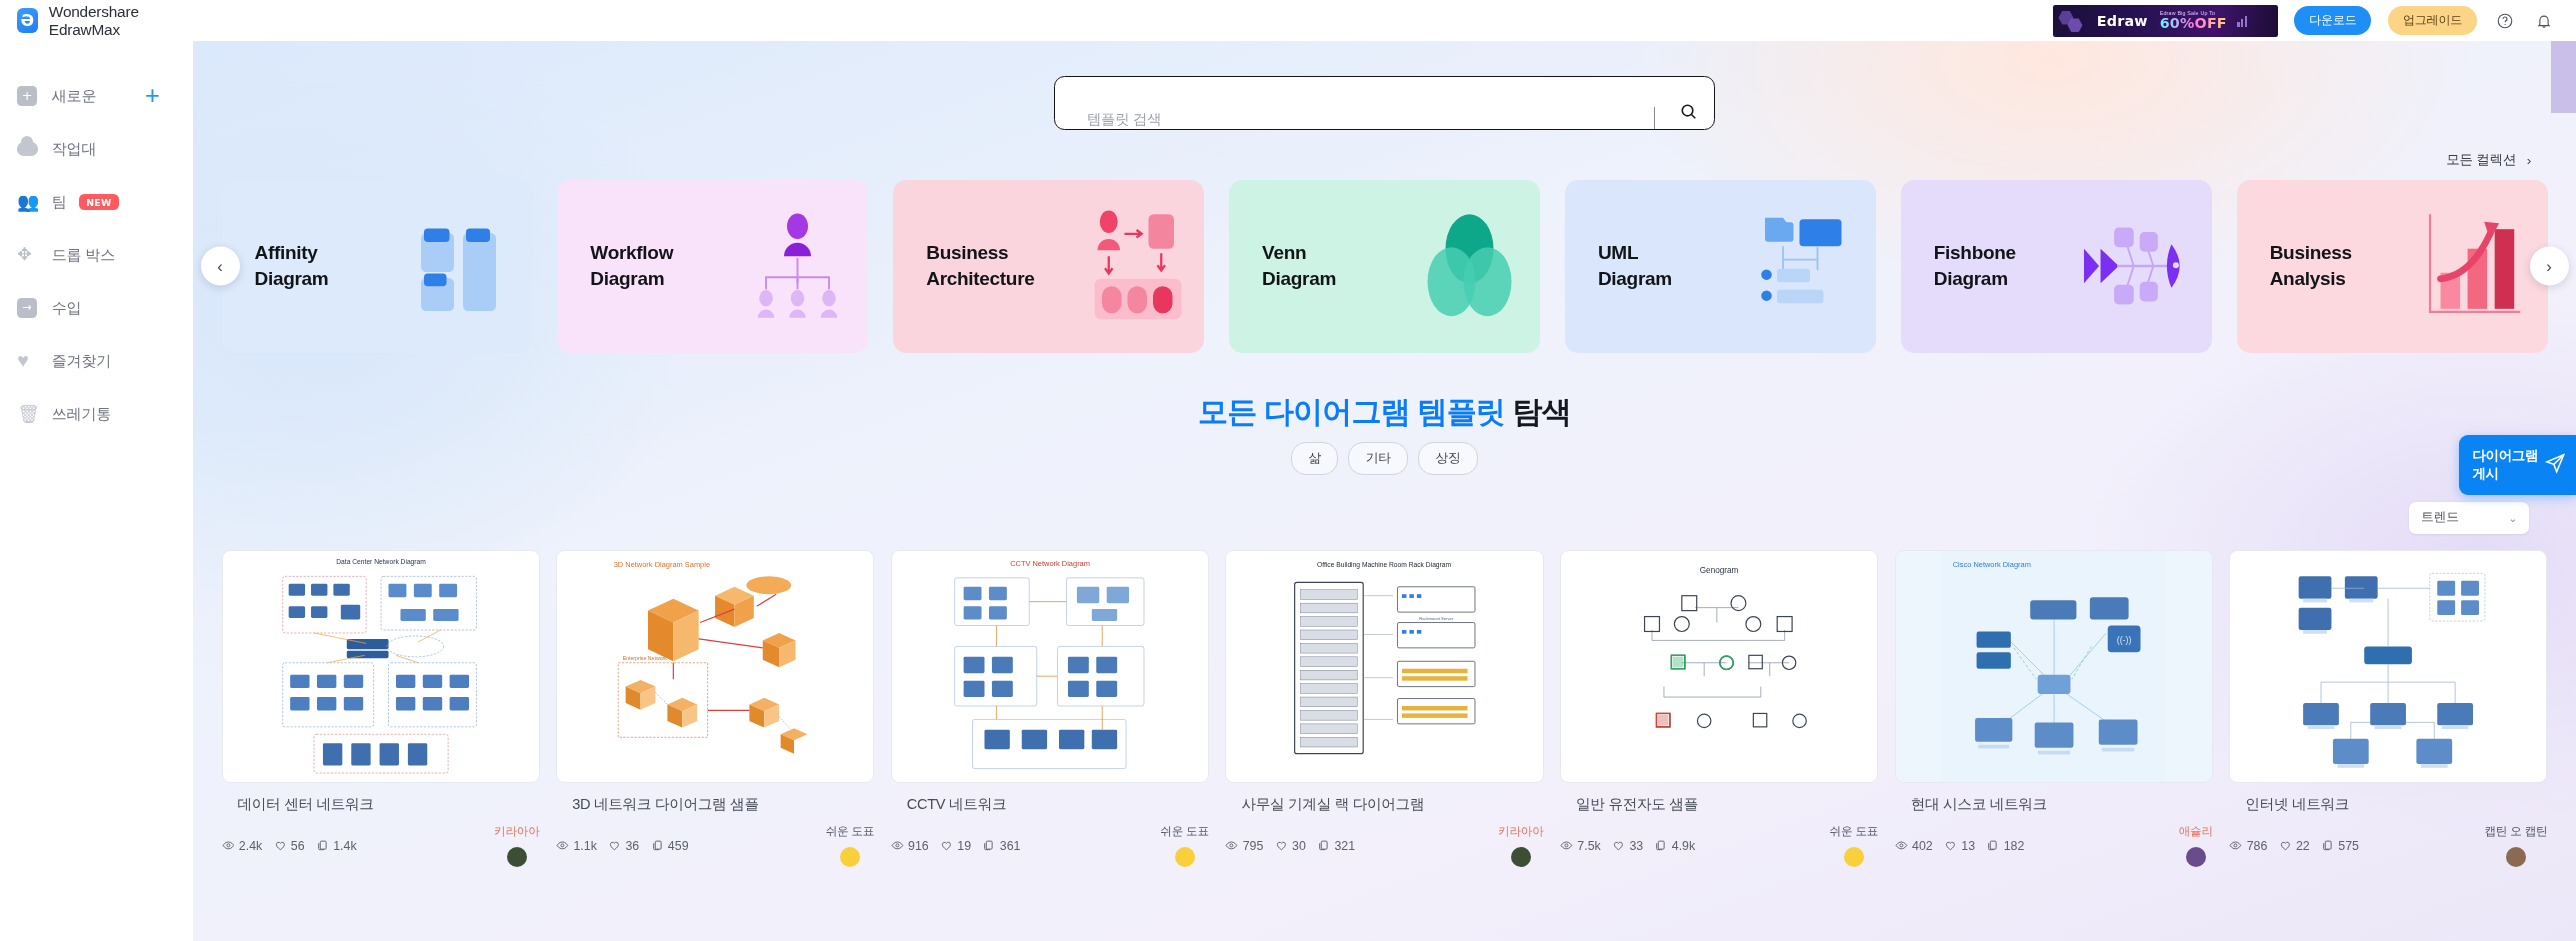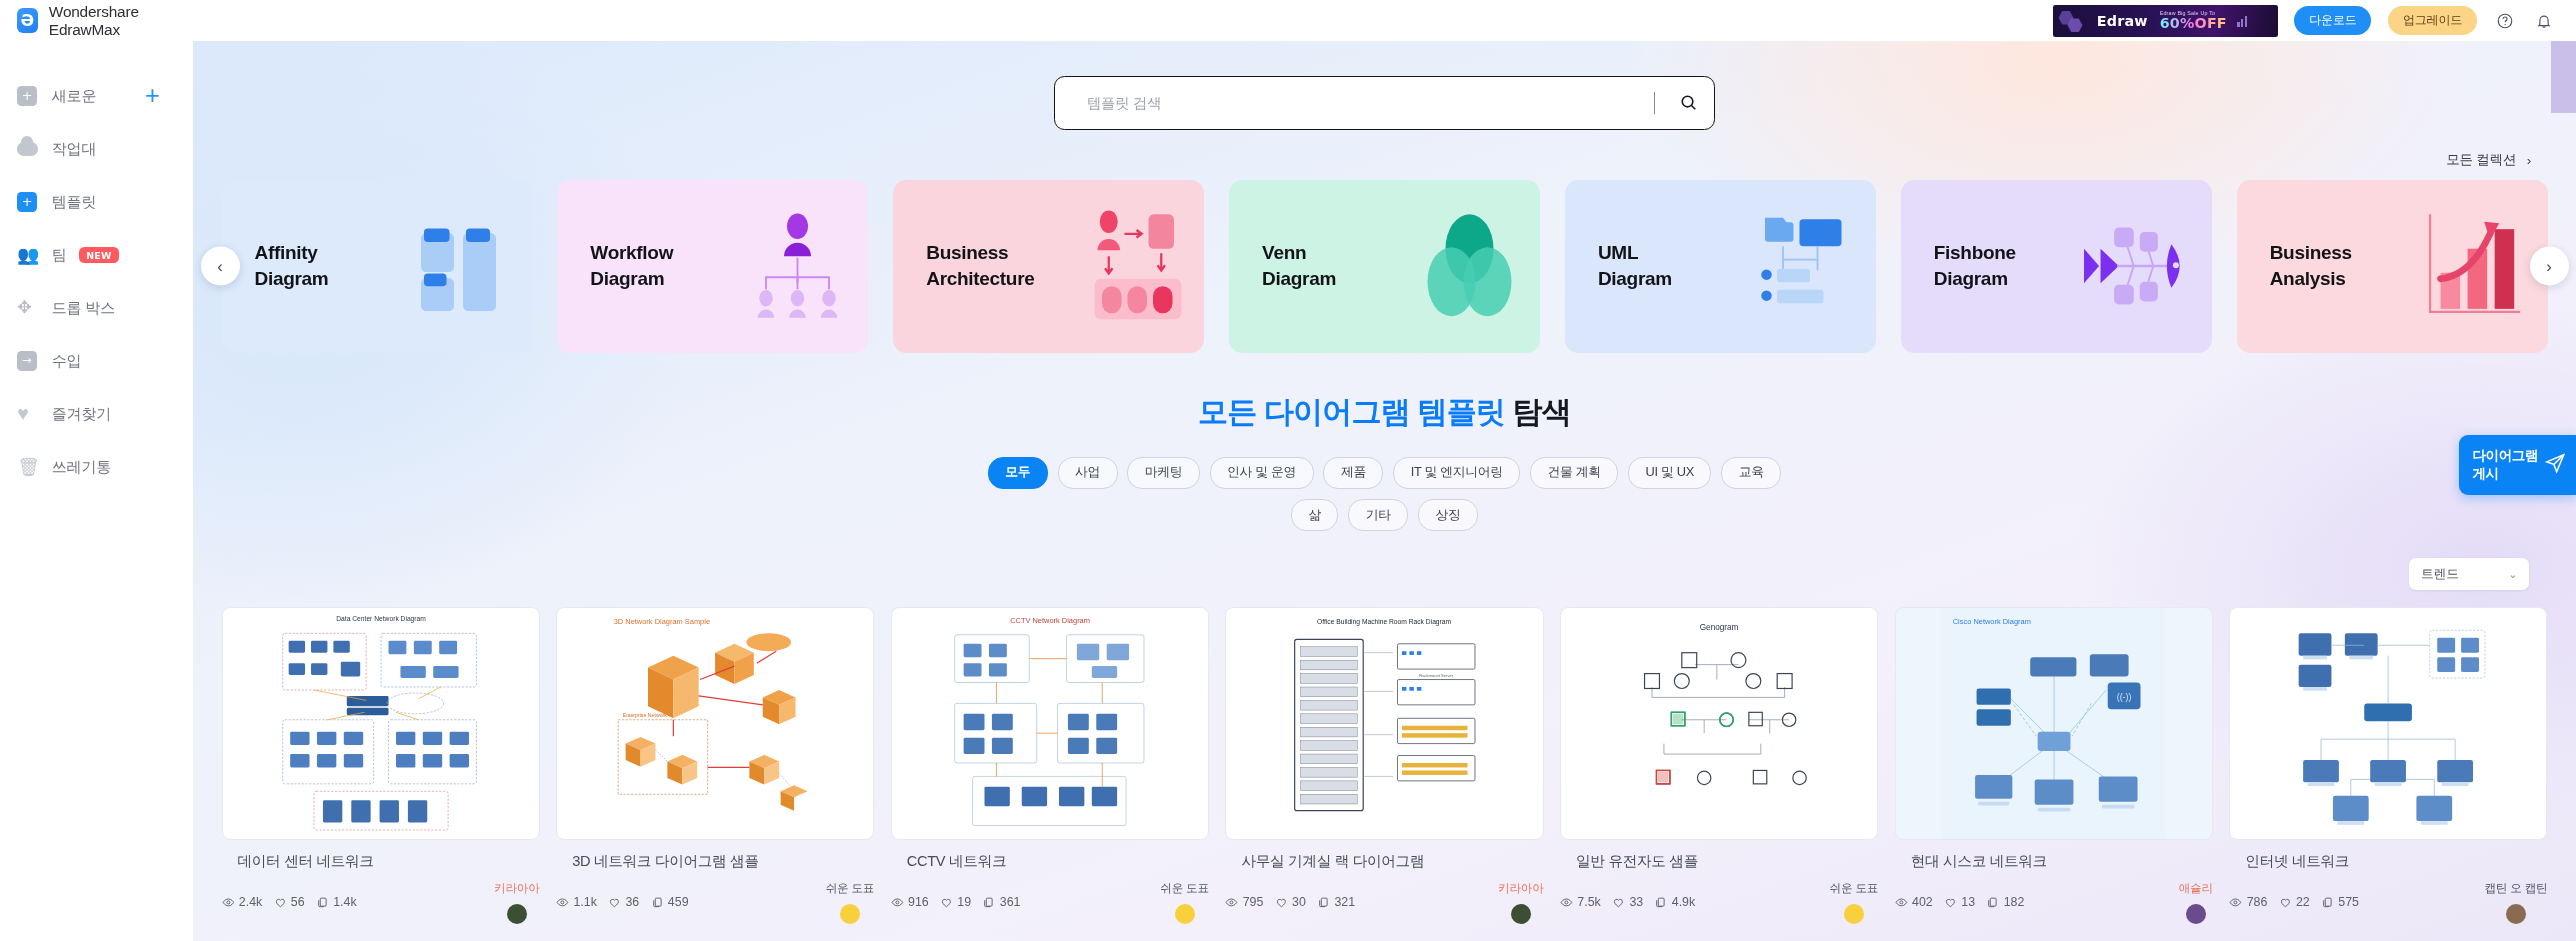--- a/index.html
+++ b/index.html
@@ -107,21 +107,21 @@
       radial-gradient(601px 451px at 5% 30%, #d7e7fa 0%, rgba(215,231,250,0) 65%),
       linear-gradient(160deg,#dbe9fb 0%,#eef2fb 38%,#f3f0fb 70%,#ece7f8 100%);
     overflow:hidden;
   }
   .edge-strip { position:absolute; right:0; top:-41px; width:25.5px; height:113px; background:#c9bfe8; }
 
   
   .search-wrap { display:flex; justify-content:center; margin-top:35px; }
   .search-box {
     width: 661px; height: 54px; background:#fff; border:1.9px solid #121418; border-radius:10.5px;
-    display:flex; align-items:center; padding:0 7.5px 0 32px; position:relative;
+    display:flex; align-items:flex-end; padding:0 7.5px 0 32px; position:relative;
   }
   .search-ph { font-size:14.3px; color:#9ba1ac; letter-spacing:-0.2px; flex:1; }
   .search-caret { width:1.1px; height:22.5px; background:#848a95; margin-right:16.5px; }
   .search-ico { width:35px;height:35px;display:flex;align-items:center;justify-content:center;cursor:pointer; }
 
   
   .collections-row { display:flex; justify-content:flex-end; padding-right:45px; margin-top:21px; }
   .collections-link { font-size:13.5px; color:#3a3f4a; display:flex; align-items:center; gap:10.5px; cursor:pointer; letter-spacing:-0.2px; }
 
   
@@ -214,26 +214,20 @@
         <span class="plus-btn">+</span>
       </div>
 
       <div class="nav-item">
         <span class="ico">
             <span class="cloud-ico"></span>
           </span>
         <span class="lbl">작업대</span>
       </div>
 
-      <div class="nav-item active">
-        <span class="ico">
-            <span class="sq-ico blue"></span>
-          </span>
-        <span class="lbl">템플릿</span>
-      </div>
 
       <div class="nav-item">
         <span class="ico people-ico">👥</span>
         <span class="lbl">팀</span>
         <span class="badge-new">NEW</span>
       </div>
 
       <div class="nav-item">
         <span class="ico drop-ico">✥</span>
         <span class="lbl">드롭 박스</span>
@@ -444,31 +438,20 @@
 
       </div>
       <div class="nav-arrow right">›</div>
     </div>
 
     <h1 class="explore">
       <span class="blue">모든 다이어그램 템플릿</span>
       <span class="dark">탐색</span>
     </h1>
 
-    <div class="chips">
-      <span class="chip active">모두</span>
-      <span class="chip">사업</span>
-      <span class="chip">마케팅</span>
-      <span class="chip">인사 및 운영</span>
-      <span class="chip">제품</span>
-      <span class="chip">IT 및 엔지니어링</span>
-      <span class="chip">건물 계획</span>
-      <span class="chip">UI 및 UX</span>
-      <span class="chip">교육</span>
-    </div>
     <div class="chips" style="margin-top:9.8px">
       <span class="chip">삶</span>
       <span class="chip">기타</span>
       <span class="chip">상징</span>
     </div>
 
     <div class="sort-row">
       <div class="sort-select">
         <span>트렌드</span>
         <span class="chev">⌄</span>

